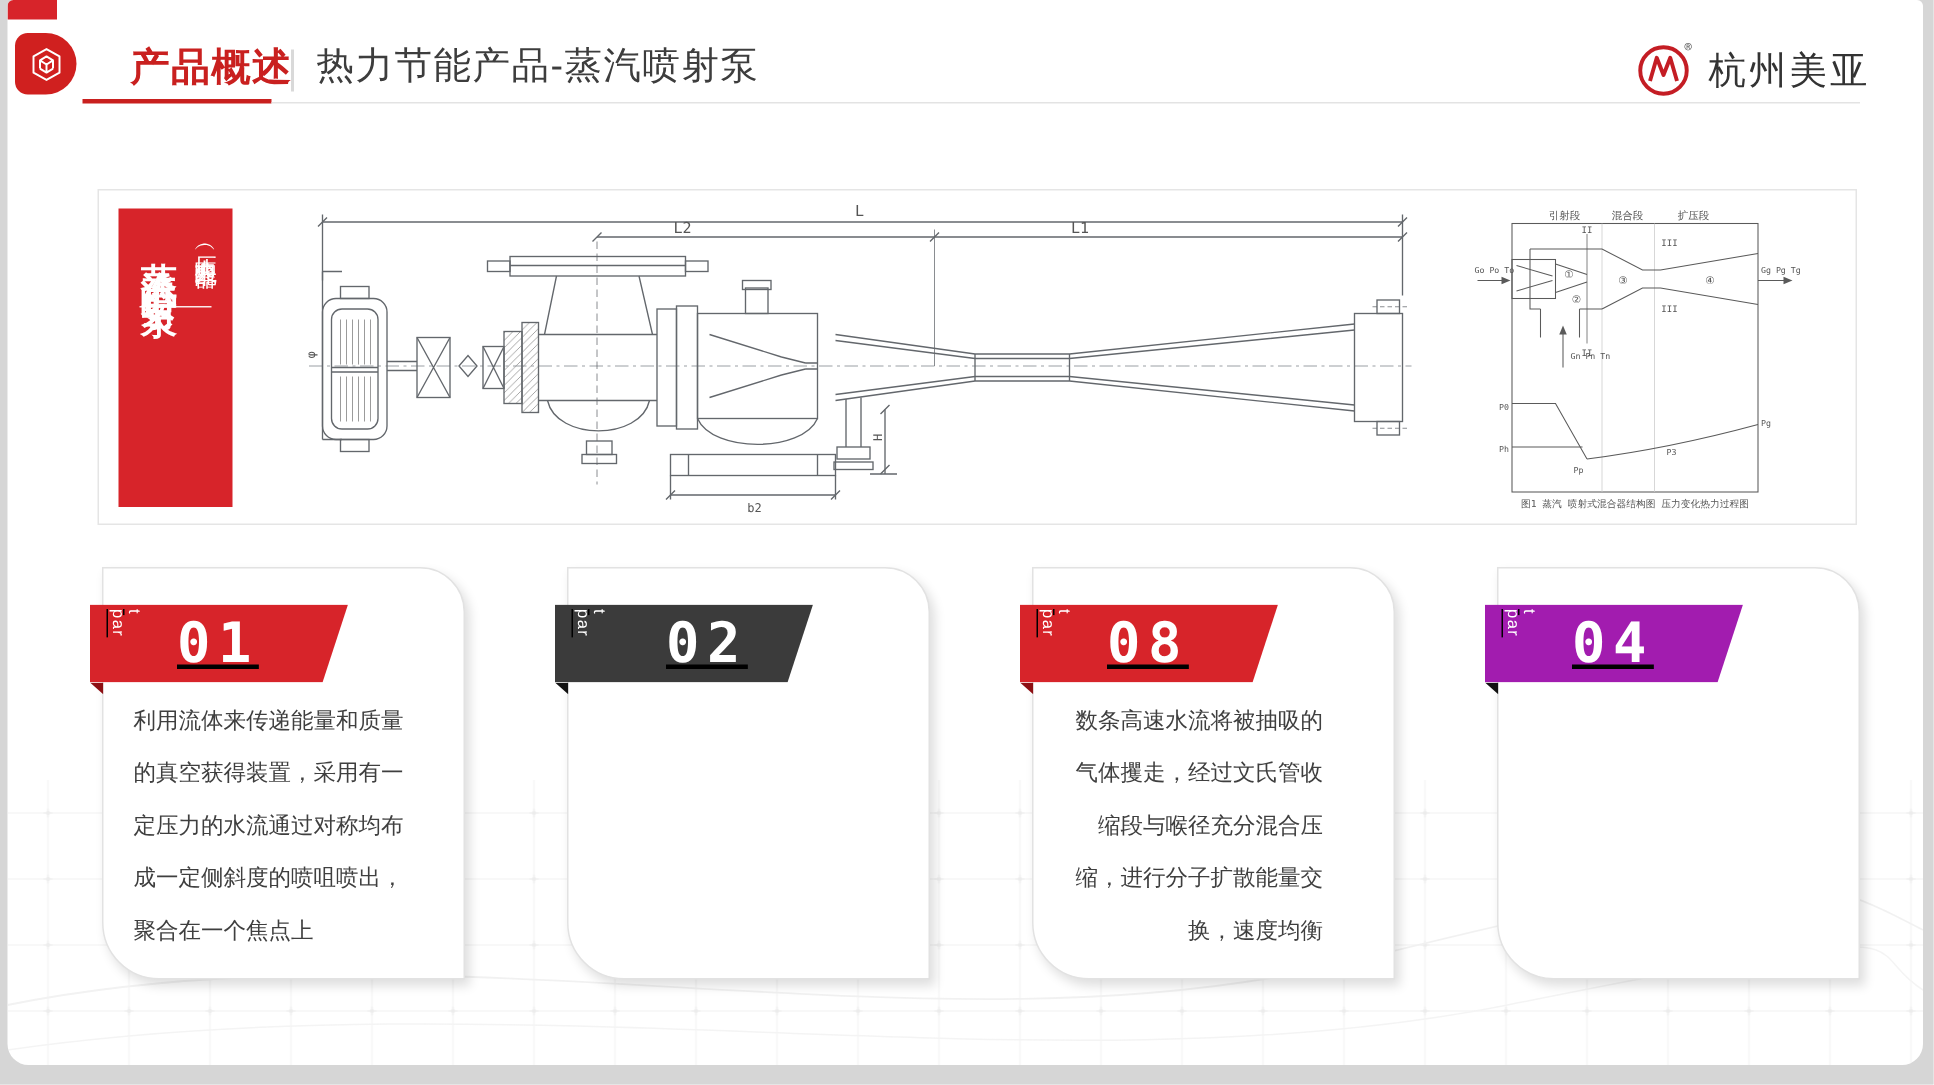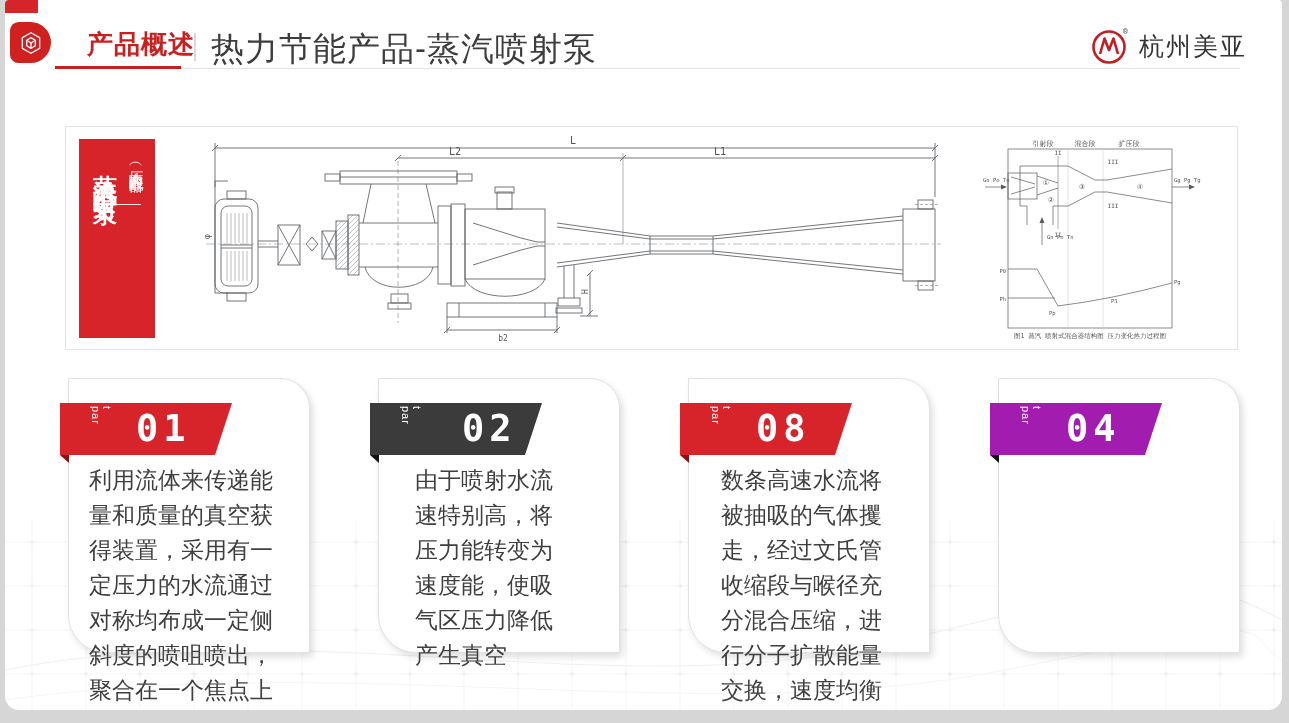--- a/index.html
+++ b/index.html
@@ -8,21 +8,21 @@
   #stage{position:relative;width:1289px;height:723px;background:#d6d6d6;overflow:hidden;}
   #slide{position:absolute;left:5px;top:0;width:1277px;height:710px;background:#ffffff;
          border-radius:4px 4px 14px 14px;overflow:hidden;}
 
   
   .top-accent{position:absolute;left:0;top:0;width:33px;height:13px;background:#d7242a;}
   .hdr-icon{position:absolute;left:5px;top:22px;width:41px;height:41px;background:#d0201f;
             border-radius:10px 24px 24px 10px;display:flex;align-items:center;justify-content:center;}
   .hdr-title{position:absolute;left:58px;top:27px;font-size:26px;font-weight:bold;color:#c9201f;letter-spacing:1px;margin-left:24px;}
   .hdr-divider{position:absolute;left:189px;top:33px;width:2px;height:28px;background:#d9d9d9;}
-  .hdr-subtitle{position:absolute;left:206px;top:27px;font-size:33px;color:#3d3d3d;letter-spacing:1px;}
+  .hdr-subtitle{position:absolute;left:206px;top:27px;font-size:25px;color:#3d3d3d;letter-spacing:1px;}
   .hdr-underline-red{position:absolute;left:50px;top:66px;width:126px;height:3px;background:#c9201f;}
   .hdr-underline-gray{position:absolute;left:176px;top:68px;width:1059px;height:1px;background:#e3e3e3;}
   .brand{position:absolute;left:1085px;top:24px;display:flex;align-items:center;gap:7px;}
   .brand-name{font-size:25px;color:#333;letter-spacing:2px;}
 
   
   .panel{position:absolute;left:60px;top:126px;width:1171px;height:222px;background:#fff;
          border:1px solid #e5e5e5;z-index:1;}
   .side-label{position:absolute;left:13px;top:12px;width:76px;height:199px;background:#d7242a;
               display:flex;flex-direction:column;align-items:center;justify-content:flex-start;padding-top:16px;box-sizing:border-box;}
@@ -33,27 +33,27 @@
   .side-rule{width:48px;height:1px;background:rgba(255,255,255,.9);margin-top:14px;}
   .drawing-svg{position:absolute;left:0;top:0;}
   .mini-svg{position:absolute;left:917px;top:0;}
   svg text{font-family:"DejaVu Sans Mono","Liberation Mono",monospace;fill:#555;}
 
   
   .card{position:absolute;top:378px;width:242px;height:275px;background:#fff;border:1px solid #e2e2e2;
         border-radius:0 30px 0 38px;box-shadow:3px 4px 7px rgba(0,0,0,.13);z-index:2;box-sizing:border-box;}
   .card1{left:63px;} .card2{left:373px;} .card3{left:683px;} .card4{left:993px;}
   .ribbon{position:absolute;left:-9px;top:24px;width:172px;height:52px;display:flex;align-items:center;
-          clip-path:polygon(0 0,100% 0,calc(100% - 17px) 100%,0 100%);padding-left:30px;box-sizing:border-box;}
+          clip-path:polygon(0 0,100% 0,calc(100% - 17px) 100%,0 100%);padding-left:12px;box-sizing:border-box;text-decoration:underline;}
   .fold{position:absolute;left:-9px;top:76px;width:9px;height:8px;clip-path:polygon(0 0,100% 0,100% 100%);}
   .ribbon-tag{display:flex;flex-direction:row;align-items:flex-start;height:46px;}
   .ribbon-tag .vtext{font-size:11px;letter-spacing:1px;line-height:11px;color:#fff;}
   .ribbon-num{color:#fff;font-family:"DejaVu Sans Mono","Liberation Mono",monospace;font-weight:bold;
               font-size:37px;letter-spacing:5px;margin-left:24px;margin-top:-2px;}
-  .card-text{margin-top:84px;font-size:23px;line-height:35px;color:#3f3f3f;}
+  .card-text{margin-top:84px;font-size:15px;line-height:35px;color:#3f3f3f;}
   .card1 .card-text{width:188px;margin-left:20px;}
   .card2 .card-text{width:150px;margin-left:36px;}
   .card3 .card-text{width:168px;margin-left:25px;text-align:right;}
   .card4 .card-text{width:190px;margin-left:23px;}
 
   
   .mesh{position:absolute;left:0;top:520px;width:1277px;height:190px;z-index:0;opacity:.6;}
 </style>
 </head>
 <body>
@@ -270,21 +270,20 @@
 
     <div class="card card2">
       <div class="fold" style="background-color: rgb(18, 18, 18);"></div>
       <div class="ribbon" style="background-color: rgb(59, 59, 59); gap: 16px;">
         <span class="ribbon-tag">
           <span class="vtext">par</span>
           <span class="vtext">t</span>
         </span>
         <span class="ribbon-num">02</span>
       </div>
-      <div class="card-text">由于喷射水流速特别高，将压力能转变为速度能，使吸气区压力降低产生真空</div>
     </div>
 
     <div class="card card3">
       <div class="fold" style="background-color: rgb(141, 16, 20);"></div>
       <div class="ribbon" style="background-color: rgb(215, 36, 42);">
         <span class="ribbon-tag">
           <span class="vtext">par</span>
           <span class="vtext">t</span>
         </span>
         <span class="ribbon-num">08</span>

